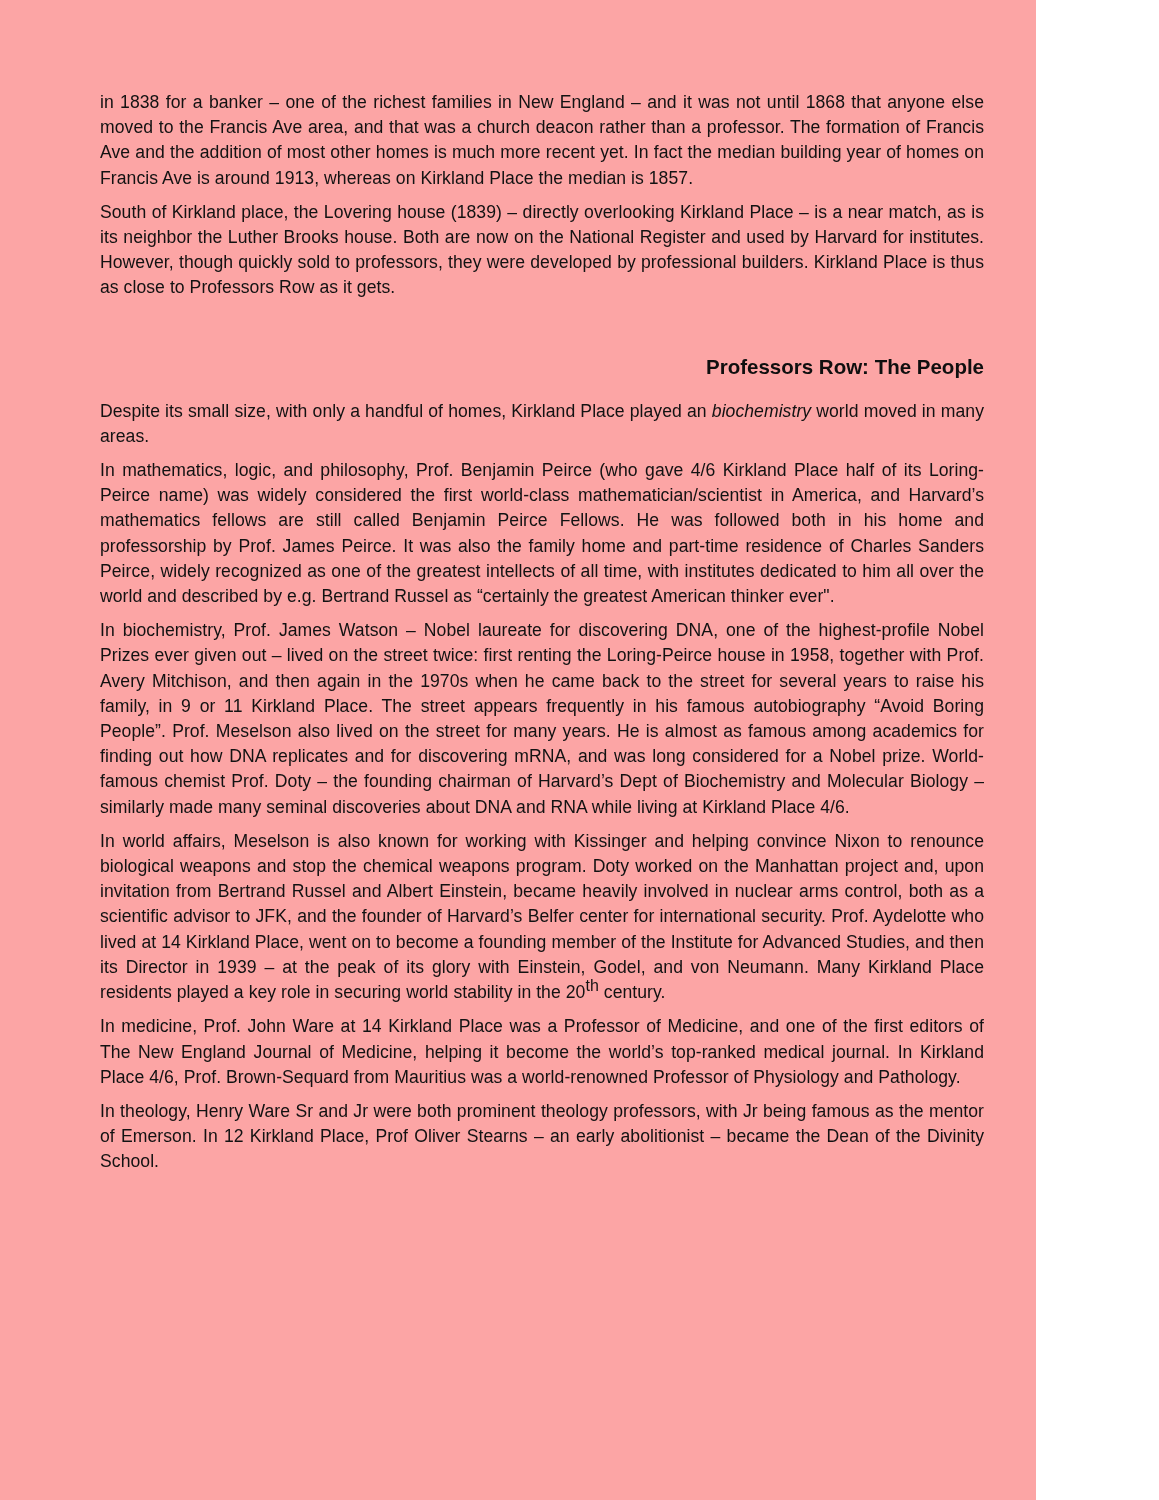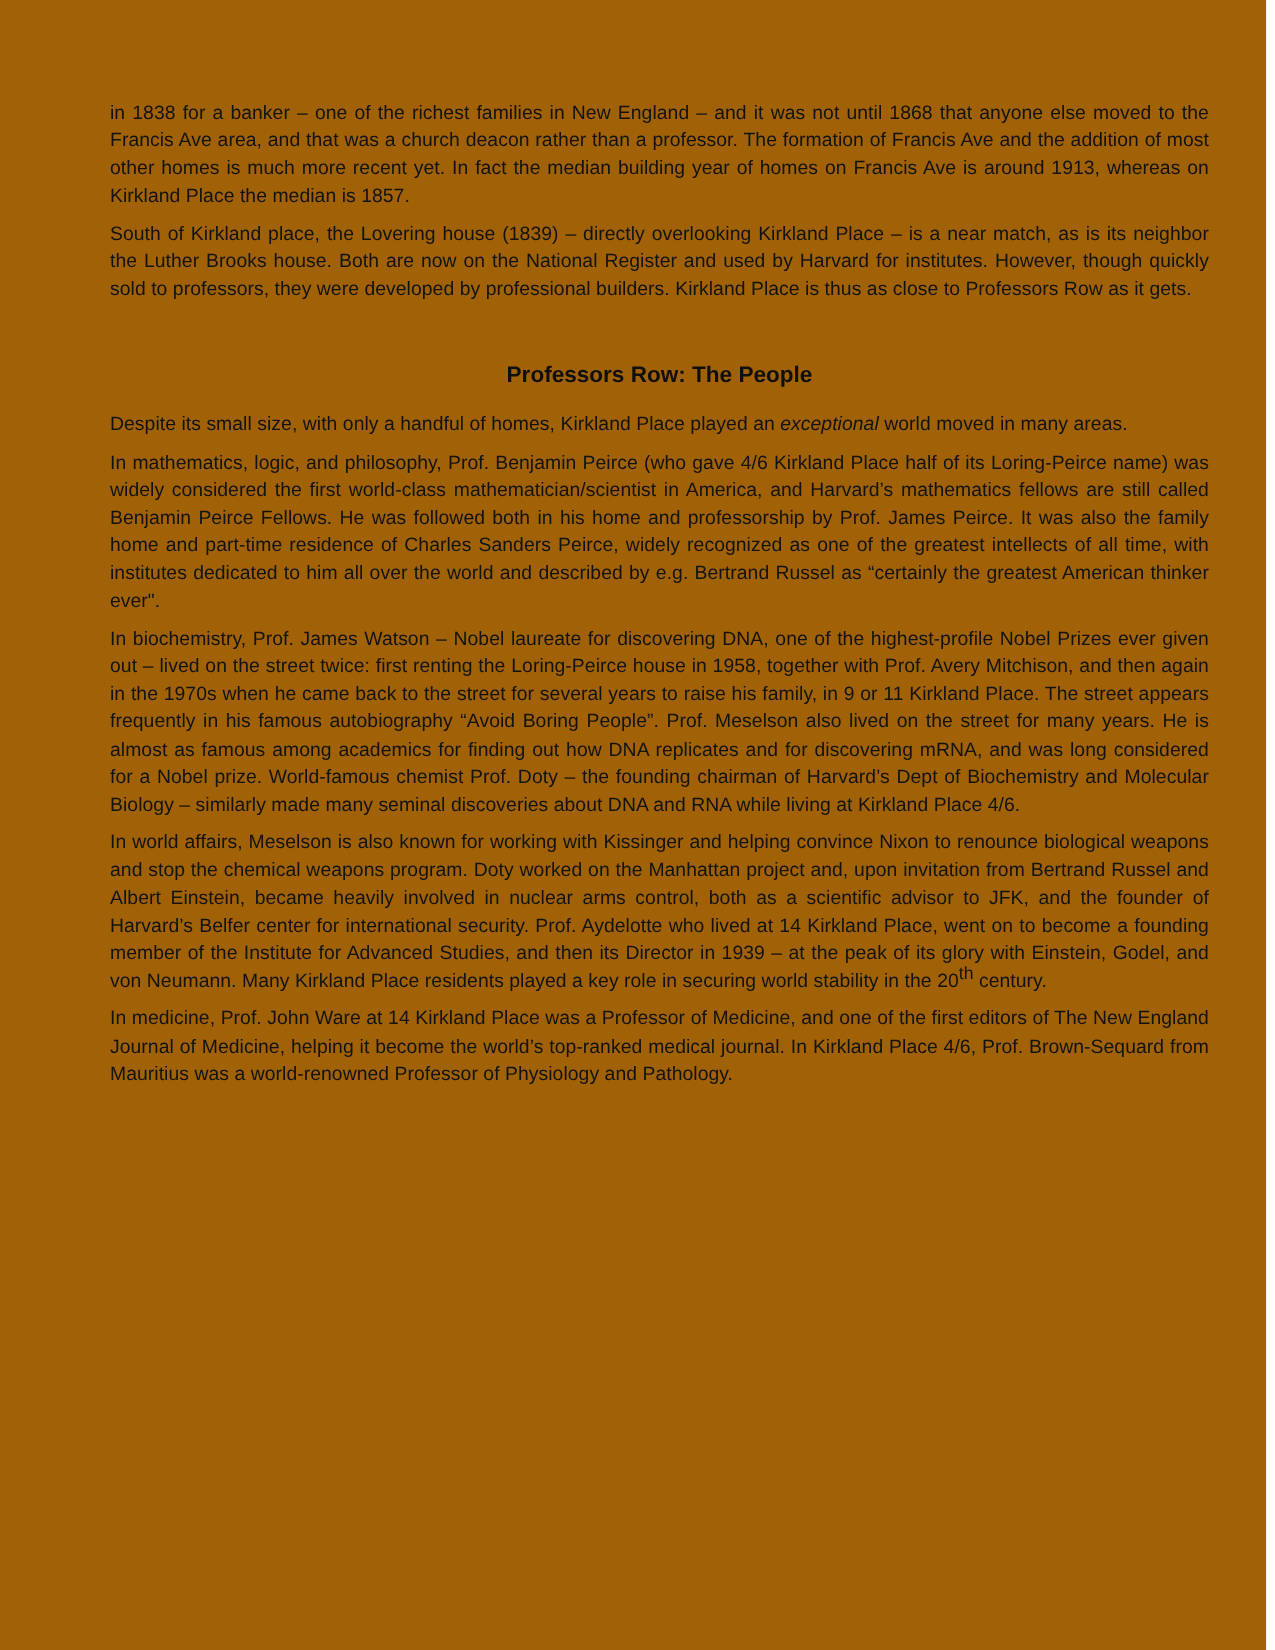--- a/index.html
+++ b/index.html
@@ -8,64 +8,65 @@
     background: #ffffff;
   }
   body {
     width: 1159px;
     height: 1500px;
     font-family: "Liberation Sans", sans-serif;
     color: #121212;
   }
   .page {
     box-sizing: border-box;
-    width: 1151px;
+    width: 1036px;
     height: 1500px;
     padding: 90px 52px 40px 100px;
-    background: #a16207;
+    background: #fca5a5;
     overflow: hidden;
   }
   .para {
     margin: 0 0 9px 0;
     font-size: 17.6px;
     line-height: 25.2px;
     text-align: justify;
     text-justify: inter-word;
     letter-spacing: 0.05px;
   }
   .section-heading {
     font-size: 20.5px;
     line-height: 27px;
     font-weight: bold;
     margin: 52px 0 19px 0;
-    text-align: center;
+    text-align: right;
     color: #0f0f0f;
   }
   em { font-style: italic; }
   sup {
     font-size: 16px;
     line-height: 0;
     vertical-align: super;
   }
 </style>
 </head>
 <body>
 
 <div class="page">
 
   <p class="para">in 1838 for a banker – one of the richest families in New England – and it was not until 1868 that anyone else moved to the Francis Ave area, and that was a church deacon rather than a professor. The formation of Francis Ave and the addition of most other homes is much more recent yet. In fact the median building year of homes on Francis Ave is around 1913, whereas on Kirkland Place the median is 1857.</p>
 
   <p class="para">South of Kirkland place, the Lovering house (1839) – directly overlooking Kirkland Place – is a near match, as is its neighbor the Luther Brooks house. Both are now on the National Register and used by Harvard for institutes. However, though quickly sold to professors, they were developed by professional builders. Kirkland Place is thus as close to Professors Row as it gets.</p>
 
   <h2 class="section-heading">Professors Row: The People</h2>
 
-  <p class="para"><span>Despite its small size, with only a handful of homes, Kirkland Place played an </span><em>exceptional</em><span> world moved in many areas.</span></p>
+  <p class="para"><span>Despite its small size, with only a handful of homes, Kirkland Place played an </span><em>biochemistry</em><span> world moved in many areas.</span></p>
 
   <p class="para">In mathematics, logic, and philosophy, Prof. Benjamin Peirce (who gave 4/6 Kirkland Place half of its Loring-Peirce name) was widely considered the first world-class mathematician/scientist in America, and Harvard’s mathematics fellows are still called Benjamin Peirce Fellows. He was followed both in his home and professorship by Prof. James Peirce. It was also the family home and part-time residence of Charles Sanders Peirce, widely recognized as one of the greatest intellects of all time, with institutes dedicated to him all over the world and described by e.g. Bertrand Russel as “certainly the greatest American thinker ever".</p>
 
   <p class="para">In biochemistry, Prof. James Watson – Nobel laureate for discovering DNA, one of the highest-profile Nobel Prizes ever given out – lived on the street twice: first renting the Loring-Peirce house in 1958, together with Prof. Avery Mitchison, and then again in the 1970s when he came back to the street for several years to raise his family, in 9 or 11 Kirkland Place. The street appears frequently in his famous autobiography “Avoid Boring People”. Prof. Meselson also lived on the street for many years. He is almost as famous among academics for finding out how DNA replicates and for discovering mRNA, and was long considered for a Nobel prize. World-famous chemist Prof. Doty – the founding chairman of Harvard’s Dept of Biochemistry and Molecular Biology – similarly made many seminal discoveries about DNA and RNA while living at Kirkland Place 4/6.</p>
 
   <p class="para"><span>In world affairs, Meselson is also known for working with Kissinger and helping convince Nixon to renounce biological weapons and stop the chemical weapons program. Doty worked on the Manhattan project and, upon invitation from Bertrand Russel and Albert Einstein, became heavily involved in nuclear arms control, both as a scientific advisor to JFK, and the founder of Harvard’s Belfer center for international security. Prof. Aydelotte who lived at 14 Kirkland Place, went on to become a founding member of the Institute for Advanced Studies, and then its Director in 1939 – at the peak of its glory with Einstein, Godel, and von Neumann. Many Kirkland Place residents played a key role in securing world stability in the 20</span><sup>th</sup><span> century.</span></p>
 
   <p class="para">In medicine, Prof. John Ware at 14 Kirkland Place was a Professor of Medicine, and one of the first editors of The New England Journal of Medicine, helping it become the world’s top-ranked medical journal. In Kirkland Place 4/6, Prof. Brown-Sequard from Mauritius was a world-renowned Professor of Physiology and Pathology.</p>
 
+  <p class="para">In theology, Henry Ware Sr and Jr were both prominent theology professors, with Jr being famous as the mentor of Emerson. In 12 Kirkland Place, Prof Oliver Stearns – an early abolitionist – became the Dean of the Divinity School.</p>
 
 </div>
 
 </body></html>

